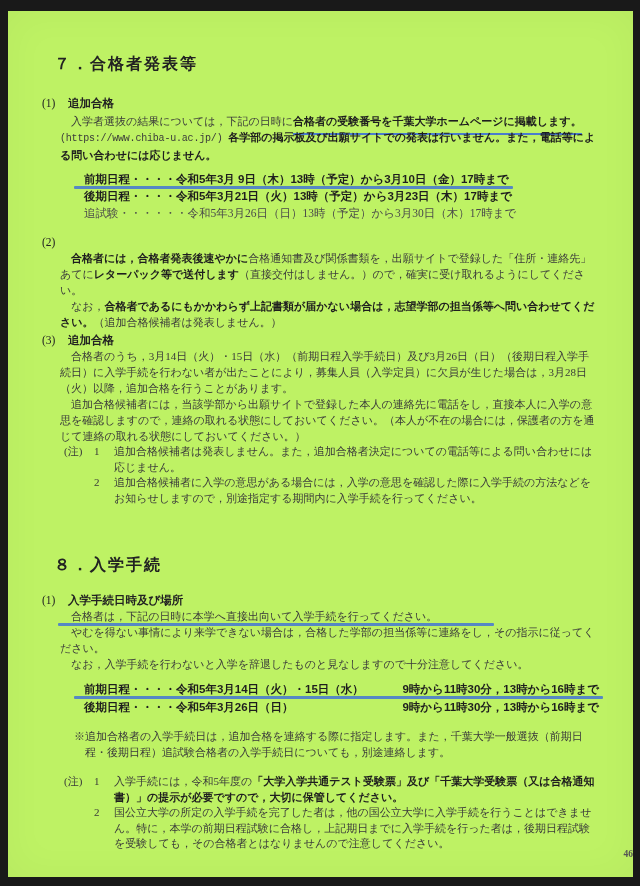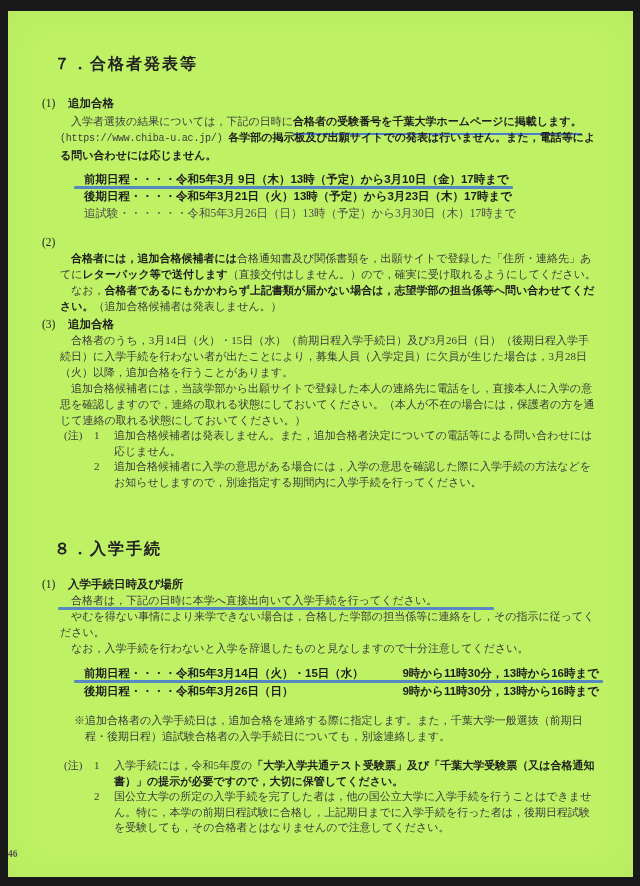--- a/index.html
+++ b/index.html
@@ -71,21 +71,21 @@
   .schedule8 .row {
     display:flex; justify-content:space-between; position:relative;
     font-family:"Liberation Sans", sans-serif; font-weight:bold; color:#1e1e1e;
     font-size:11.5px; line-height:18px; white-space:nowrap;
   }
   .kome { margin:12px 0 0 14px; padding-left:1em; text-indent:-1em; color:#3a3a3a; }
   .notes8 { margin-top:14px; }
 
   .page-num {
     position:absolute; bottom:18px; left:0; width:100%;
-    text-align:left; font-size:9.5px; color:#555;
+    text-align:right; font-size:9.5px; color:#555;
     font-family:"Liberation Serif", serif;
     font-weight:bold;
   }
 </style>
 </head>
 <body>
 
 <div class="page">
   <div class="content">
 
@@ -101,21 +101,21 @@
       <div class="schedule7">
         <div class="row blue-bar">前期日程・・・・令和5年3月 9日（木）13時（予定）から3月10日（金）17時まで</div>
         <div class="row">後期日程・・・・令和5年3月21日（火）13時（予定）から3月23日（木）17時まで</div>
         <div class="row plain">追試験・・・・・・令和5年3月26日（日）13時（予定）から3月30日（木）17時まで</div>
       </div>
 
       <div class="item2">
         <div class="item-head">
           <span class="num">(2)</span>
         </div>
-        <p class="para"><span class="b">合格者には，追加合格候補者には</span><span>合格通知書及び関係書類を，出願サイトで登録した「住所・連絡先」あてに</span><span class="b">レターパック等で送付します</span><span>（直接交付はしません。）ので，確実に受け取れるようにしてください。</span></p>
+        <p class="para"><span class="b">合格者には，合格者発表後速やかに</span><span>合格通知書及び関係書類を，出願サイトで登録した「住所・連絡先」あてに</span><span class="b">レターパック等で送付します</span><span>（直接交付はしません。）ので，確実に受け取れるようにしてください。</span></p>
         <p class="para"><span>なお，</span><span class="b">合格者であるにもかかわらず上記書類が届かない場合は，志望学部の担当係等へ問い合わせてください。</span><span>（追加合格候補者は発表しません。）</span></p>
       </div>
 
       <div class="item3">
         <div class="item-head">
           <span class="num">(3)</span>
           <span>追加合格</span>
         </div>
         <p class="para">合格者のうち，3月14日（火）・15日（水）（前期日程入学手続日）及び3月26日（日）（後期日程入学手続日）に入学手続を行わない者が出たことにより，募集人員（入学定員）に欠員が生じた場合は，3月28日（火）以降，追加合格を行うことがあります。</p>
         <p class="para">追加合格候補者には，当該学部から出願サイトで登録した本人の連絡先に電話をし，直接本人に入学の意思を確認しますので，連絡の取れる状態にしておいてください。（本人が不在の場合には，保護者の方を通じて連絡の取れる状態にしておいてください。）</p>

